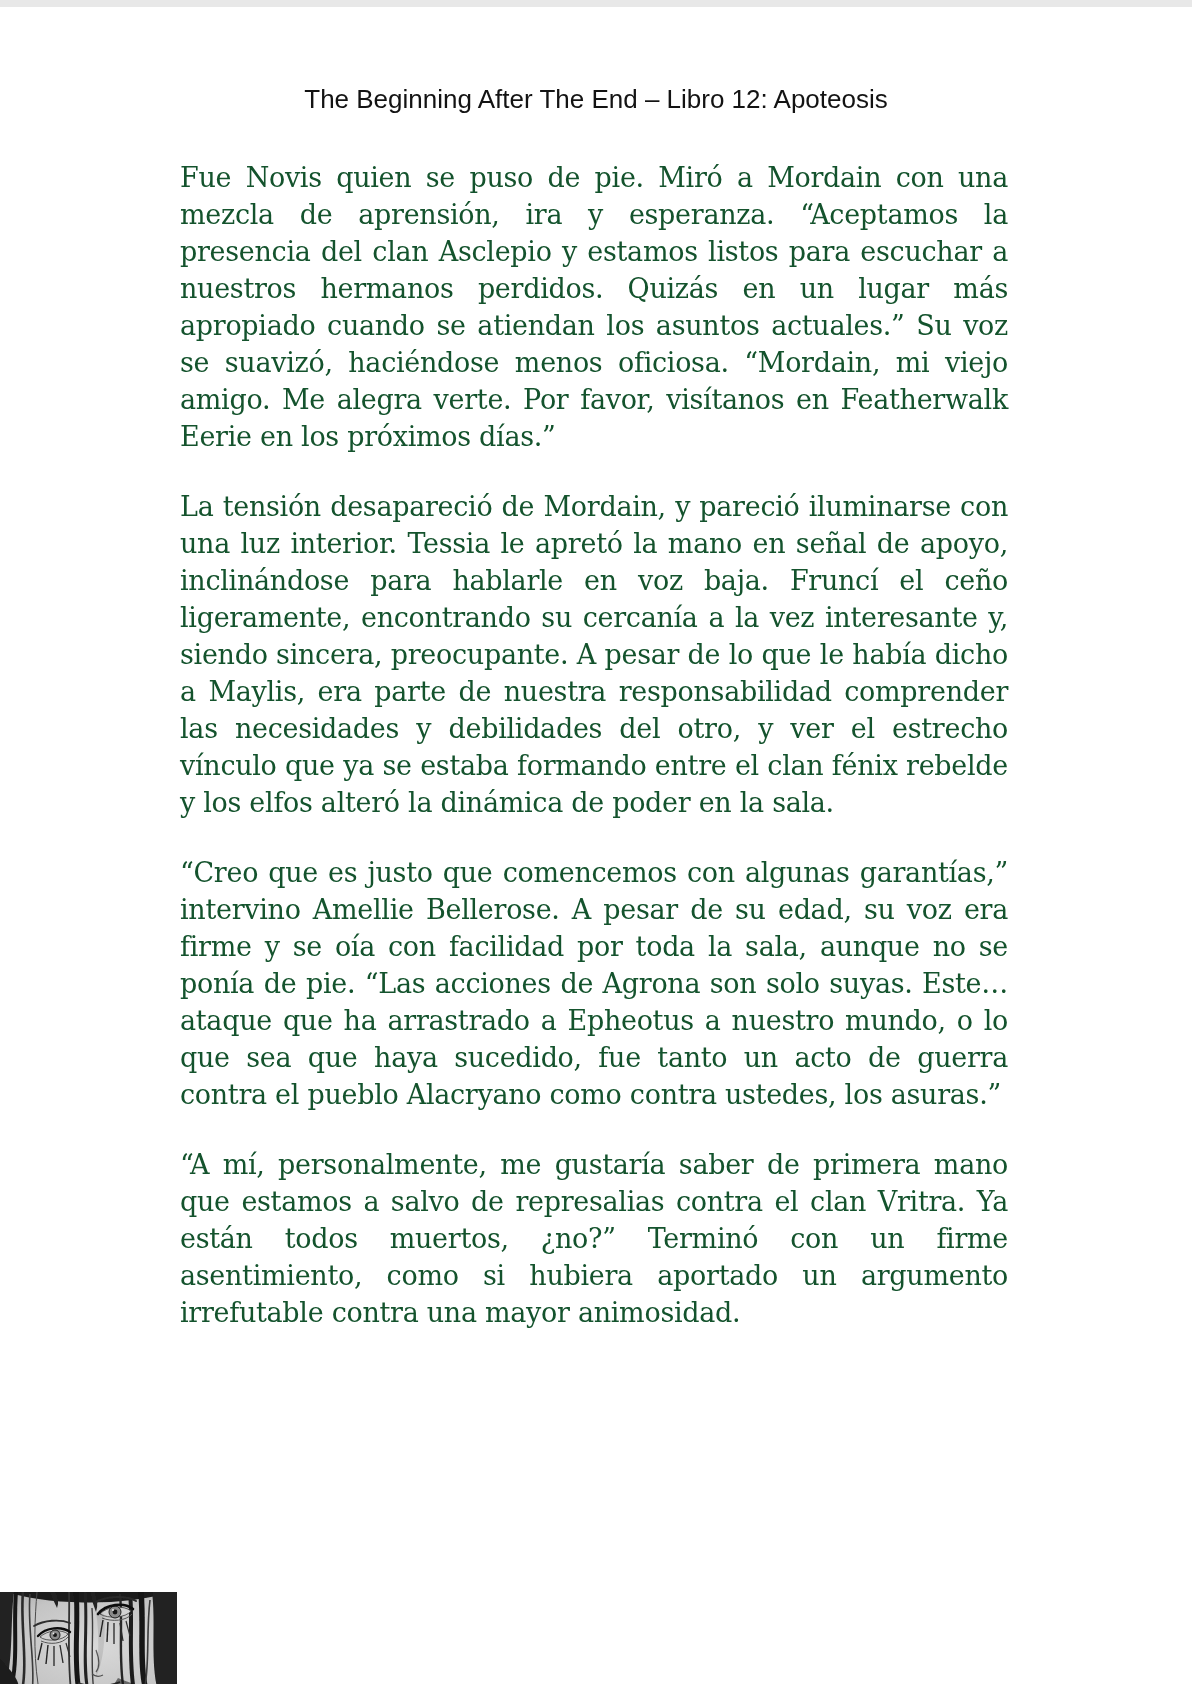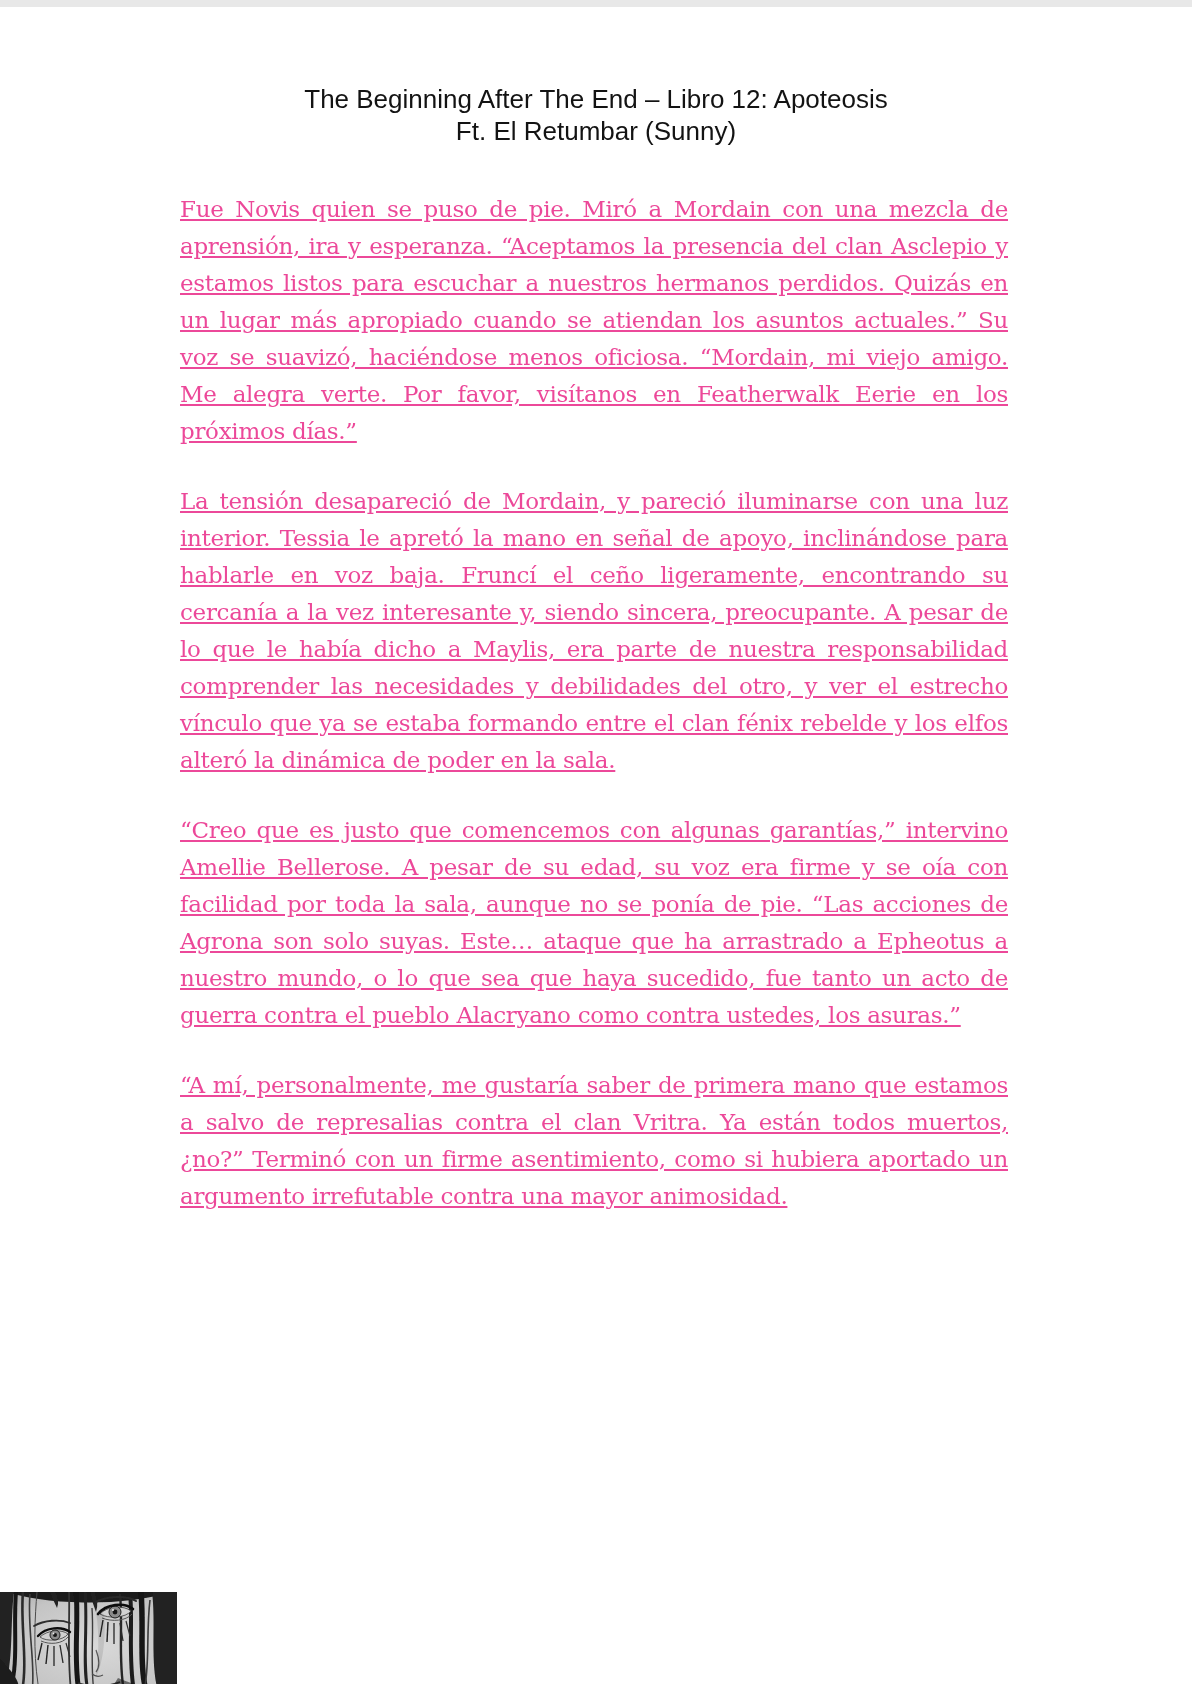--- a/index.html
+++ b/index.html
@@ -16,44 +16,42 @@
     text-align:center;
     font-family:"Liberation Sans", sans-serif;
     font-size:26px;
     line-height:32px;
     color:#131313;
   }
   .doc-body {
     width:828px;
     margin:44px 0 0 180px;
     font-family:"DejaVu Serif", "Liberation Serif", serif;
-    font-size:23px;
+    font-size:27px;
     line-height:37px;
     text-align:justify;
     letter-spacing:-0.3px;
-    color:#ec4899;
-    text-decoration:underline;
+    color:#14532d;
   }
   .doc-body p { margin:0 0 33px 0; }
   .illustration {
     position:absolute;
     left:0; bottom:0;
     width:177px; height:99px;
     line-height:0;
   }
   .illustration svg { display:block; width:177px; height:99px; }
 </style>
 </head>
 <body>
 
 <div class="page">
 
   <div class="doc-title">
     <div>The Beginning After The End – Libro 12: Apoteosis</div>
-    <div>Ft. El Retumbar (Sunny)</div>
   </div>
 
   <div class="doc-body">
     <p>Fue Novis quien se puso de pie. Miró a Mordain con una mezcla de aprensión, ira y esperanza. “Aceptamos la presencia del clan Asclepio y estamos listos para escuchar a nuestros hermanos perdidos. Quizás en un lugar más apropiado cuando se atiendan los asuntos actuales.” Su voz se suavizó, haciéndose menos oficiosa. “Mordain, mi viejo amigo. Me alegra verte. Por favor, visítanos en Featherwalk Eerie en los próximos días.”</p>
     <p>La tensión desapareció de Mordain, y pareció iluminarse con una luz interior. Tessia le apretó la mano en señal de apoyo, inclinándose para hablarle en voz baja. Fruncí el ceño ligeramente, encontrando su cercanía a la vez interesante y, siendo sincera, preocupante. A pesar de lo que le había dicho a Maylis, era parte de nuestra responsabilidad comprender las necesidades y debilidades del otro, y ver el estrecho vínculo que ya se estaba formando entre el clan fénix rebelde y los elfos alteró la dinámica de poder en la sala.</p>
     <p>“Creo que es justo que comencemos con algunas garantías,” intervino Amellie Bellerose. A pesar de su edad, su voz era firme y se oía con facilidad por toda la sala, aunque no se ponía de pie. “Las acciones de Agrona son solo suyas. Este… ataque que ha arrastrado a Epheotus a nuestro mundo, o lo que sea que haya sucedido, fue tanto un acto de guerra contra el pueblo Alacryano como contra ustedes, los asuras.”</p>
     <p>“A mí, personalmente, me gustaría saber de primera mano que estamos a salvo de represalias contra el clan Vritra. Ya están todos muertos, ¿no?” Terminó con un firme asentimiento, como si hubiera aportado un argumento irrefutable contra una mayor animosidad.</p>
   </div>
 
   <div class="illustration">

